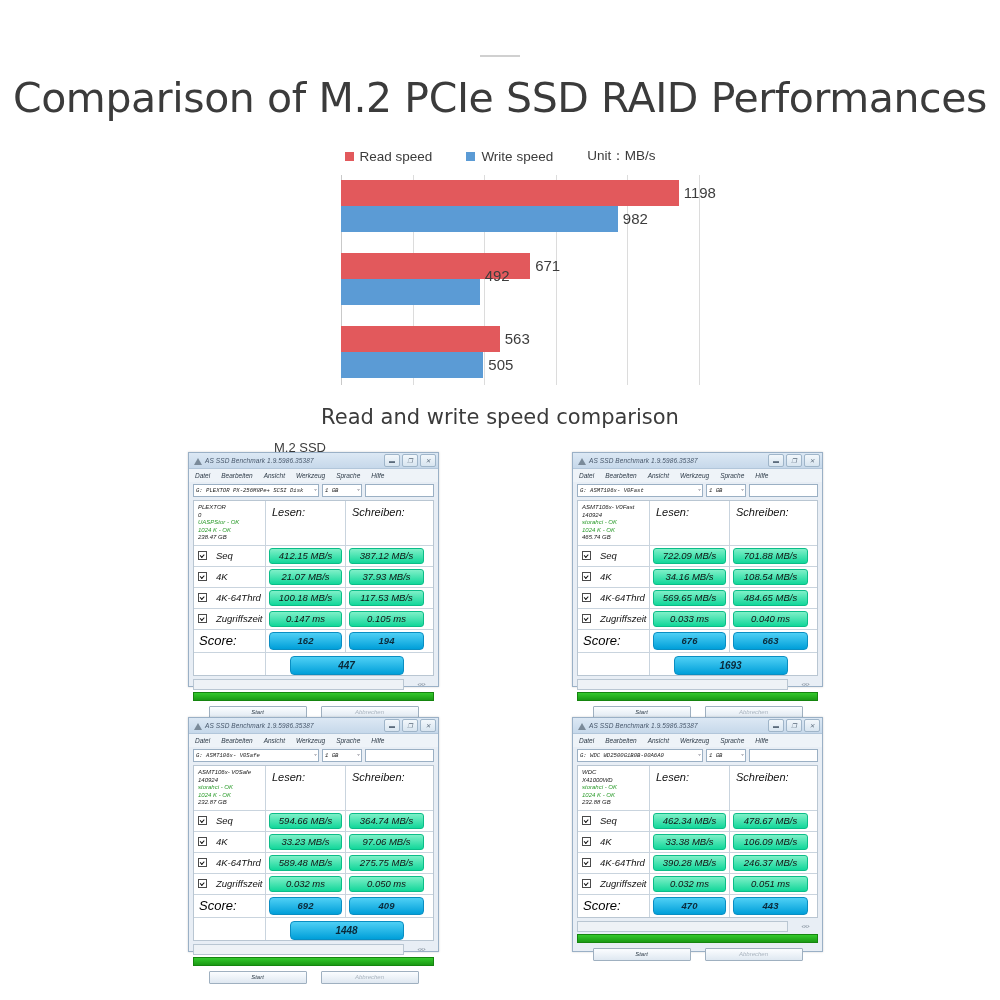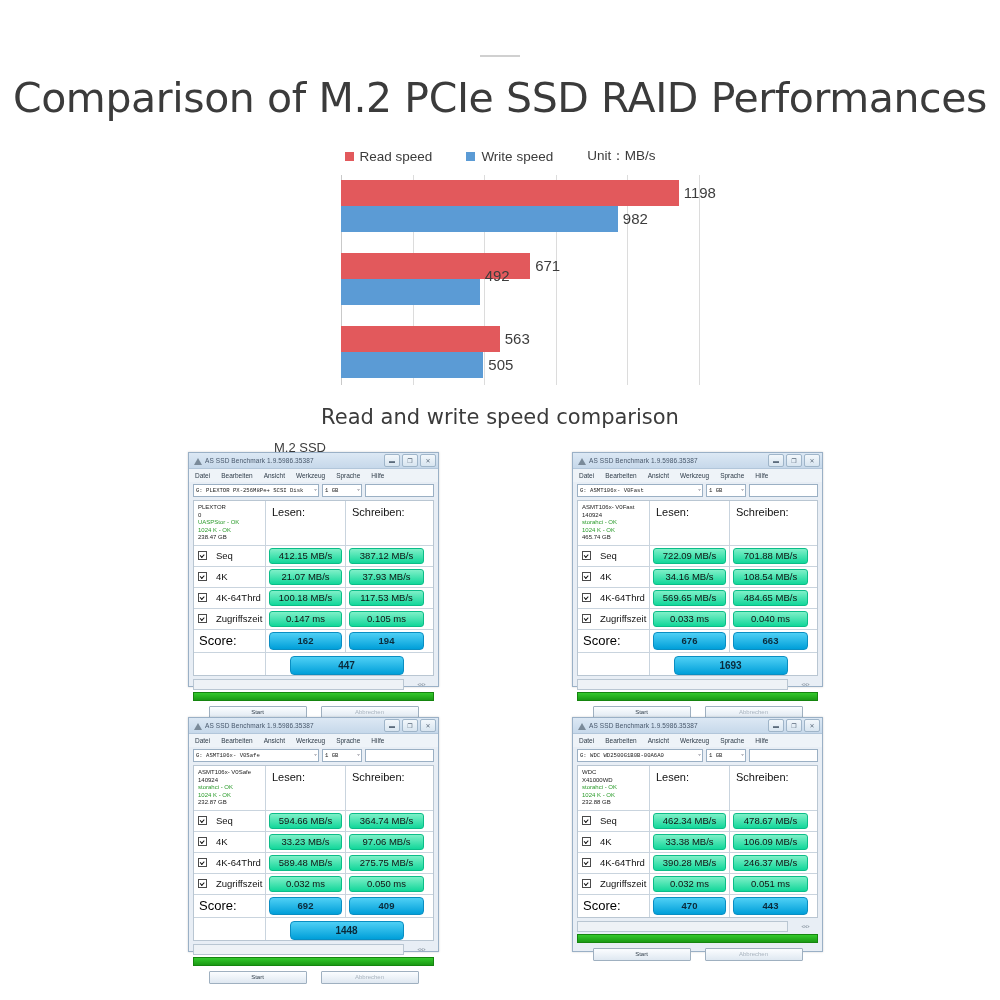--- a/index.html
+++ b/index.html
@@ -34,21 +34,21 @@
   .bar-blue{background:#5b9bd5;}
   .bar-val{position:absolute;font-size:15px;color:#3d3d3d;white-space:nowrap;top:3px;}
   .cat-label{position:absolute;right:706px;text-align:right;font-size:13px;color:#3d3d3d;line-height:15px;width:200px;}
 
   
   .caption{position:absolute;left:0;top:405px;width:1000px;text-align:center;font-size:21px;color:#3b3b3b;font-family:"DejaVu Sans",sans-serif;}
 
   
   .win{position:absolute;width:249px;height:233px;background:#e8eef5;
        border:1px solid #9ab0c6;box-shadow:0 0 2px rgba(0,0,0,.18);
-       font-family:"Liberation Sans",sans-serif;}
+       font-family:"Liberation Sans",sans-serif;font-style:italic;}
   .win-titlebar{height:15px;background:linear-gradient(#dce8f4,#c6d8ea);
        border-bottom:1px solid #b2c6da;display:flex;align-items:center;padding:0 2px;position:relative;}
   .win-ico{width:9px;height:9px;margin:0 3px 0 2px;position:relative;}
   .win-ico::before{content:"";position:absolute;left:1px;bottom:0;border-left:4px solid transparent;border-right:4px solid transparent;border-bottom:7px solid #7a8a99;}
   .win-title{font-size:6.5px;color:#46566a;white-space:nowrap;letter-spacing:.1px;}
   .win-btns{position:absolute;right:2px;top:1px;display:flex;gap:2px;}
   .win-btn{width:14px;height:11px;border:1px solid #9fb5c9;background:linear-gradient(#f2f7fb,#d8e5f0);
       border-radius:2px;display:flex;align-items:center;justify-content:center;font-size:6px;color:#5b6b7c;line-height:1;}
   .win-menu{height:13px;display:flex;align-items:center;gap:11px;padding:0 6px;font-size:6.5px;color:#2d3a47;background:#eef3f8;}
   .win-toolbar{height:15px;display:flex;align-items:center;gap:3px;padding:1px 4px 0 4px;}

